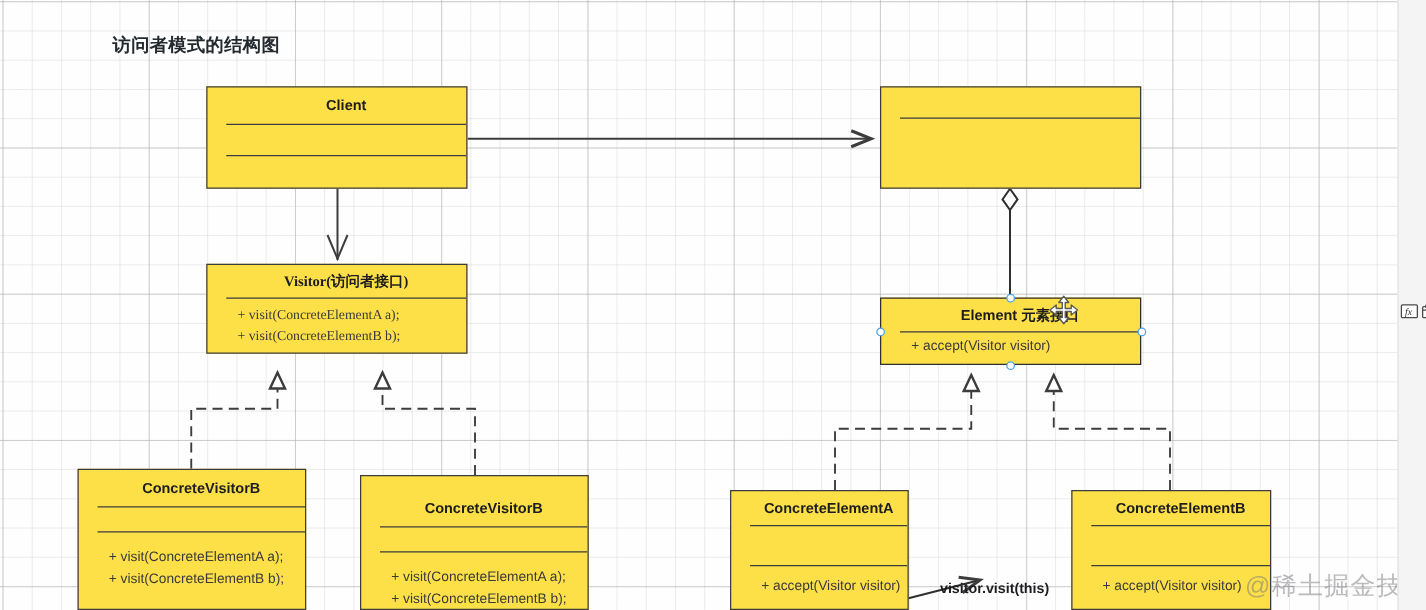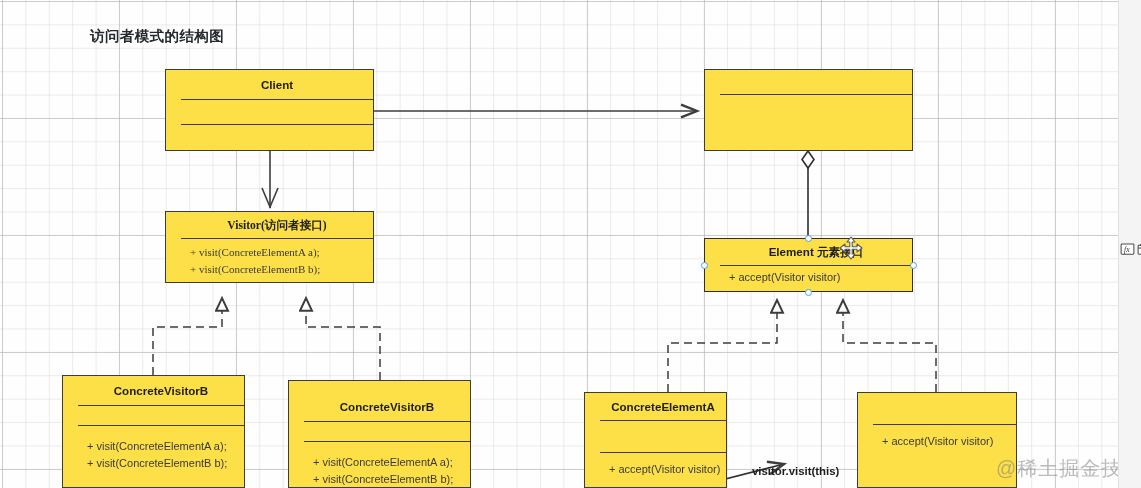--- a/index.html
+++ b/index.html
@@ -263,20 +263,21 @@
 
   <div class="uml-box" style="left:584px; top:392px; width:143px; height:96px;">
     <div class="uml-title" style="height:28px;">ConcreteElementA</div>
     <div class="uml-sec" style="height:32px;"></div>
     <div class="uml-sec last pad" style="padding-top:8px;">
       <div class="uml-line">+ accept(Visitor visitor)</div>
     </div>
   </div>
 
   <div class="uml-box" style="left:857px; top:392px; width:160px; height:96px;">
+    <div class="uml-title" style="height:28px;">ConcreteElementB</div>
     <div class="uml-sec" style="height:32px;"></div>
     <div class="uml-sec last pad" style="padding-top:8px;">
       <div class="uml-line">+ accept(Visitor visitor)</div>
     </div>
   </div>
 
   <div id="note-visit">visitor.visit(this)</div>
 
   <svg id="move-cursor" viewBox="0 0 26 26">
     <path d="M13,2 L17,7 L14.2,7 L14.2,11.8 L19,11.8 L19,9 L24,13 L19,17 L19,14.2 L14.2,14.2 L14.2,19 L17,19 L13,24 L9,19 L11.8,19 L11.8,14.2 L7,14.2 L7,17 L2,13 L7,9 L7,11.8 L11.8,11.8 L11.8,7 L9,7 Z" fill="#ffffff" stroke="#5a5a5a" stroke-width="1.1" stroke-linejoin="round"></path>

